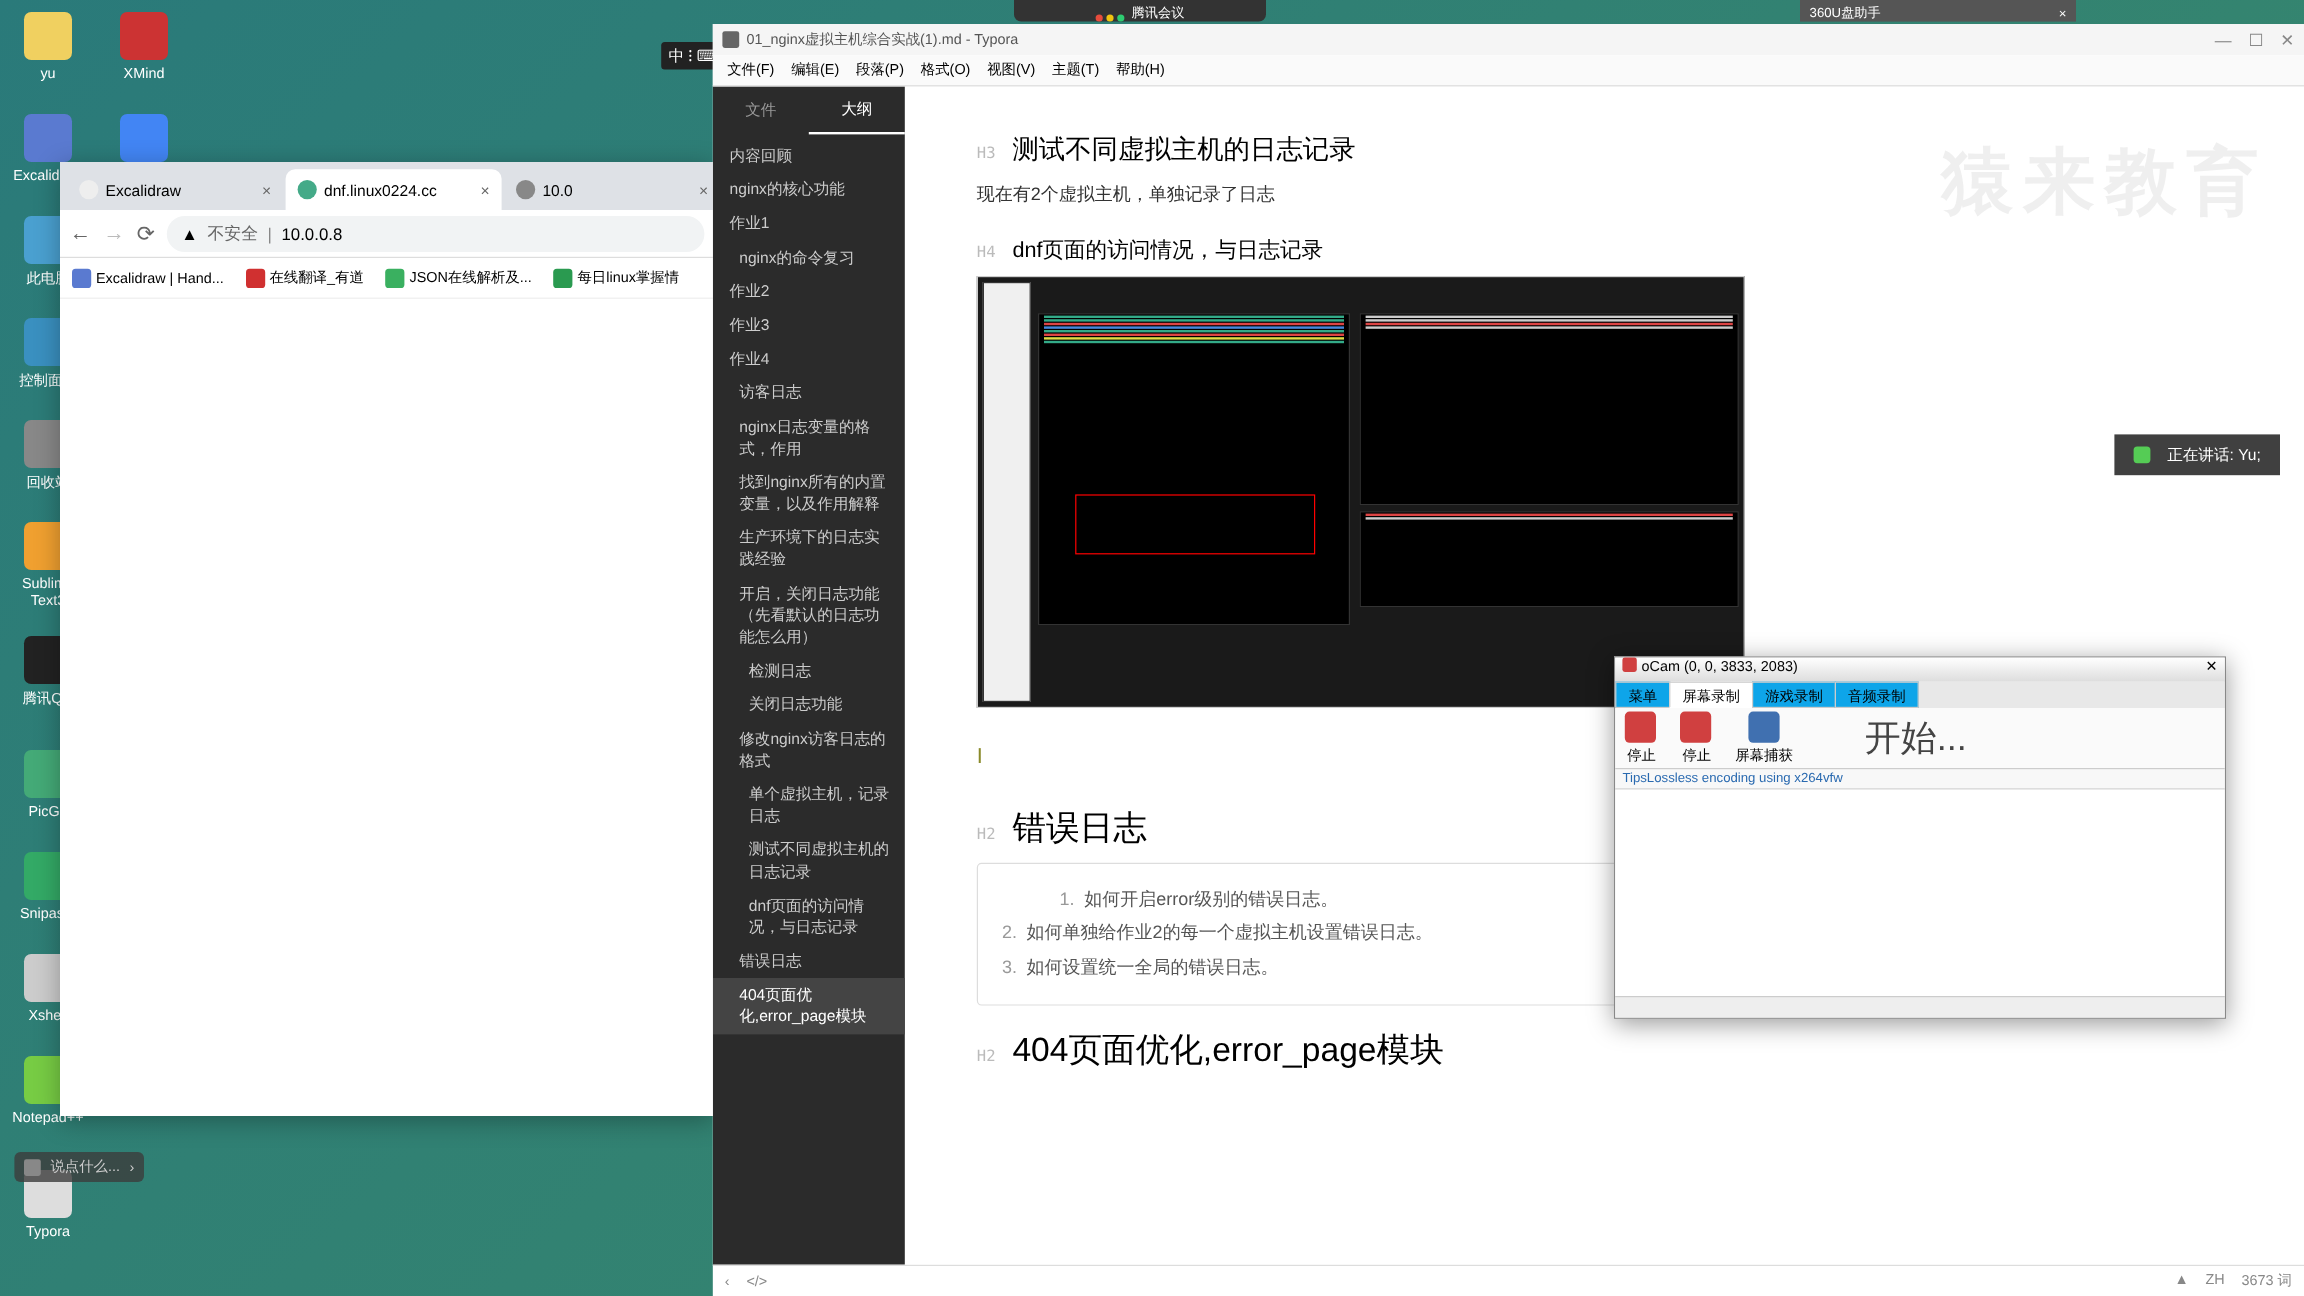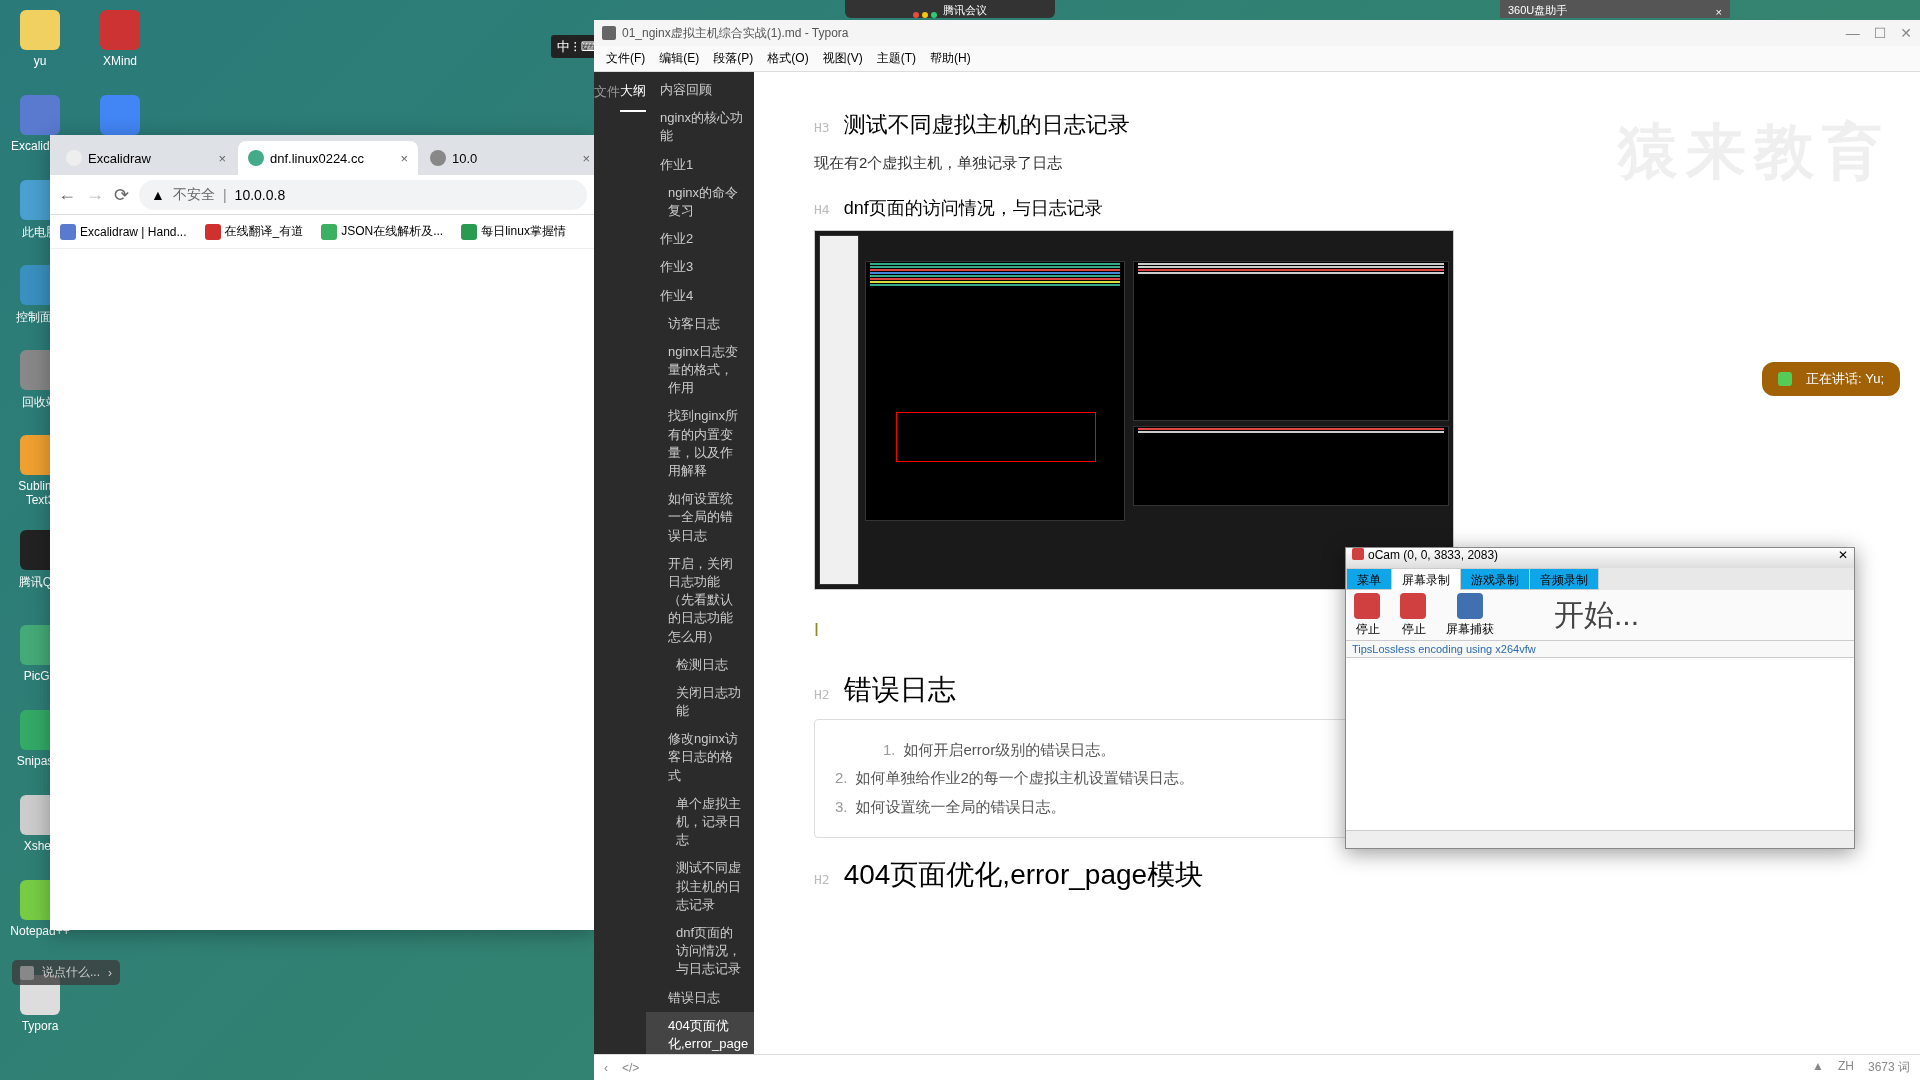--- a/index.html
+++ b/index.html
@@ -38,21 +38,21 @@
 
 .typora{position:absolute;left:594px;top:20px;right:0;bottom:0;background:#fff;display:flex;flex-direction:column}
 .ty-title{height:26px;background:#f5f5f5;display:flex;align-items:center;font-size:12px;color:#555;padding:0 8px}
 .ty-title .wc{margin-left:auto;display:flex;gap:14px;font-size:14px;color:#888}
 .ty-title .tic{width:14px;height:14px;background:#666;border-radius:2px;margin-right:6px}
 .ty-menu{height:26px;background:#fafafa;border-bottom:1px solid #ddd;display:flex;align-items:center;padding:0 6px;gap:2px;font-size:12px}
 .ty-menu span{padding:2px 6px;cursor:pointer}
 .ty-body{flex:1;display:flex;overflow:hidden}
 
 
-.ty-side{width:160px;background:#2b2b2b;color:#ccc;display:flex;flex-direction:row;font-size:13px}
+.ty-side{width:160px;background:#2b2b2b;color:#ccc;display:flex;flex-direction:column;font-size:13px}
 .ty-stabs{display:flex;height:40px}
 .ty-stab{flex:1;display:flex;align-items:center;justify-content:center;cursor:pointer;color:#999}
 .ty-stab.active{color:#fff;border-bottom:2px solid #fff}
 .ty-outline{flex:1;overflow:auto;padding:4px 0}
 .ty-oi{padding:5px 10px;cursor:pointer;line-height:1.4}
 .ty-oi.l1{padding-left:14px}
 .ty-oi.l2{padding-left:22px}
 .ty-oi.l3{padding-left:30px}
 .ty-oi.active{background:#444;color:#fff}
 
@@ -89,21 +89,21 @@
 .oc-tab.active{background:#fff;border-bottom-color:#fff}
 .oc-tools{height:50px;background:#fafafa;display:flex;align-items:center;padding:0 8px;gap:20px}
 .oc-tool{text-align:right;cursor:pointer}
 .oc-tool .tic{width:26px;height:26px;margin:0 auto 2px;border-radius:4px}
 .oc-start{margin-left:40px;font-size:30px;color:#444}
 .oc-info{padding:2px 6px;color:#2a6ab0;font-size:11px;border-top:1px solid #ccc;border-bottom:1px solid #ccc;background:#f8f8f8}
 .oc-body{flex:1;background:#fff}
 .oc-sb{height:18px;background:#eee;border-top:1px solid #ccc}
 
 
-.talk{position:absolute;right:20px;top:362px;background:#a16207;color:#fff;padding:8px 16px;border-radius:12px;font-size:13px;display:flex;align-items:center;gap:14px}
+.talk{position:absolute;right:20px;top:362px;background:#404040;color:#fff;padding:8px 16px;border-radius:0;font-size:13px;display:flex;align-items:center;gap:14px}
 .talk .mic{width:14px;height:14px;background:#5c5;border-radius:3px}
 
 
 .task{position:absolute;left:12px;bottom:95px;background:rgba(60,60,60,.8);border-radius:5px;padding:4px 8px;color:#ccc;font-size:12px;display:flex;align-items:center;gap:8px}
 </style>
 </head>
 <body>
 
 <div class="desktop" id="desk">
     <div class="d-icon" style="left: 10px; top: 10px;">
@@ -256,21 +256,21 @@
           <div class="ty-oi l1">内容回顾</div>
           <div class="ty-oi l1">nginx的核心功能</div>
           <div class="ty-oi l1">作业1</div>
           <div class="ty-oi l2">nginx的命令复习</div>
           <div class="ty-oi l1">作业2</div>
           <div class="ty-oi l1">作业3</div>
           <div class="ty-oi l1">作业4</div>
           <div class="ty-oi l2">访客日志</div>
           <div class="ty-oi l2">nginx日志变量的格式，作用</div>
           <div class="ty-oi l2">找到nginx所有的内置变量，以及作用解释</div>
-          <div class="ty-oi l2">如何设置统一全局的错误日志</div>
+          <div class="ty-oi l2">生产环境下的日志实践经验</div>
           <div class="ty-oi l2">开启，关闭日志功能（先看默认的日志功能怎么用）</div>
           <div class="ty-oi l3">检测日志</div>
           <div class="ty-oi l3">关闭日志功能</div>
           <div class="ty-oi l2">修改nginx访客日志的格式</div>
           <div class="ty-oi l3">单个虚拟主机，记录日志</div>
           <div class="ty-oi l3">测试不同虚拟主机的日志记录</div>
           <div class="ty-oi l3">dnf页面的访问情况，与日志记录</div>
           <div class="ty-oi l2">错误日志</div>
           <div class="ty-oi l2 active">404页面优化,error_page模块</div>
         </div>

